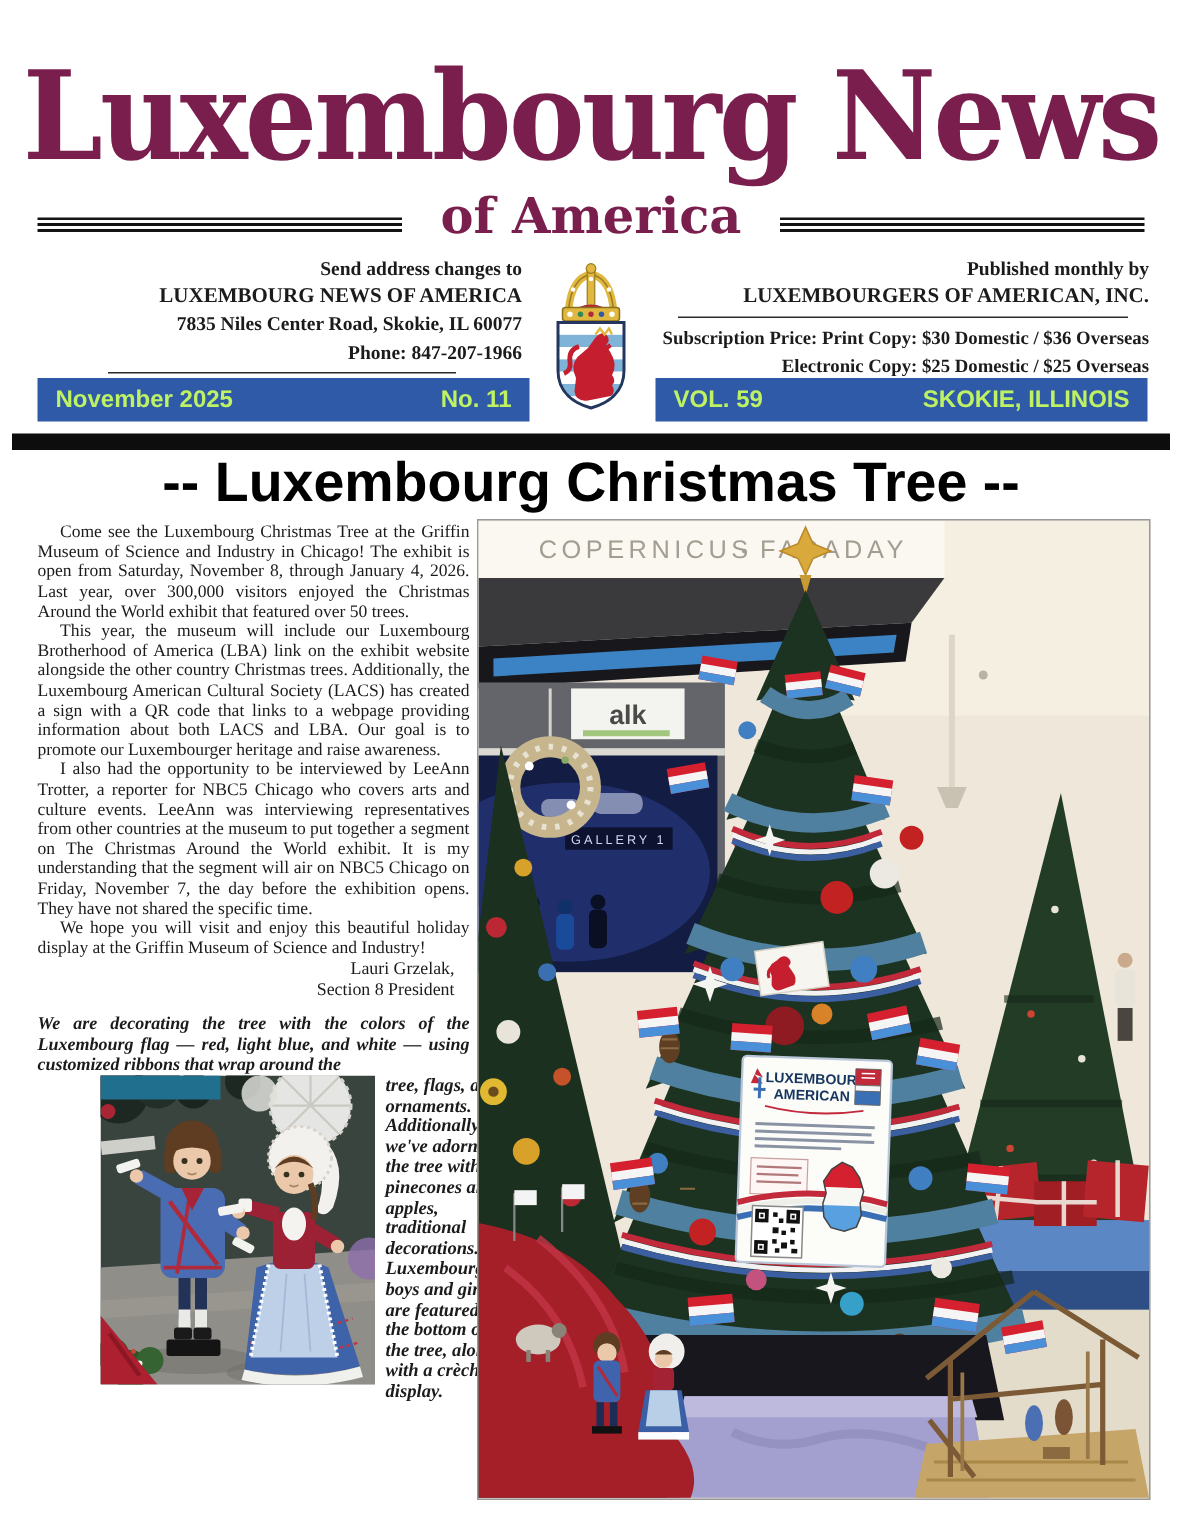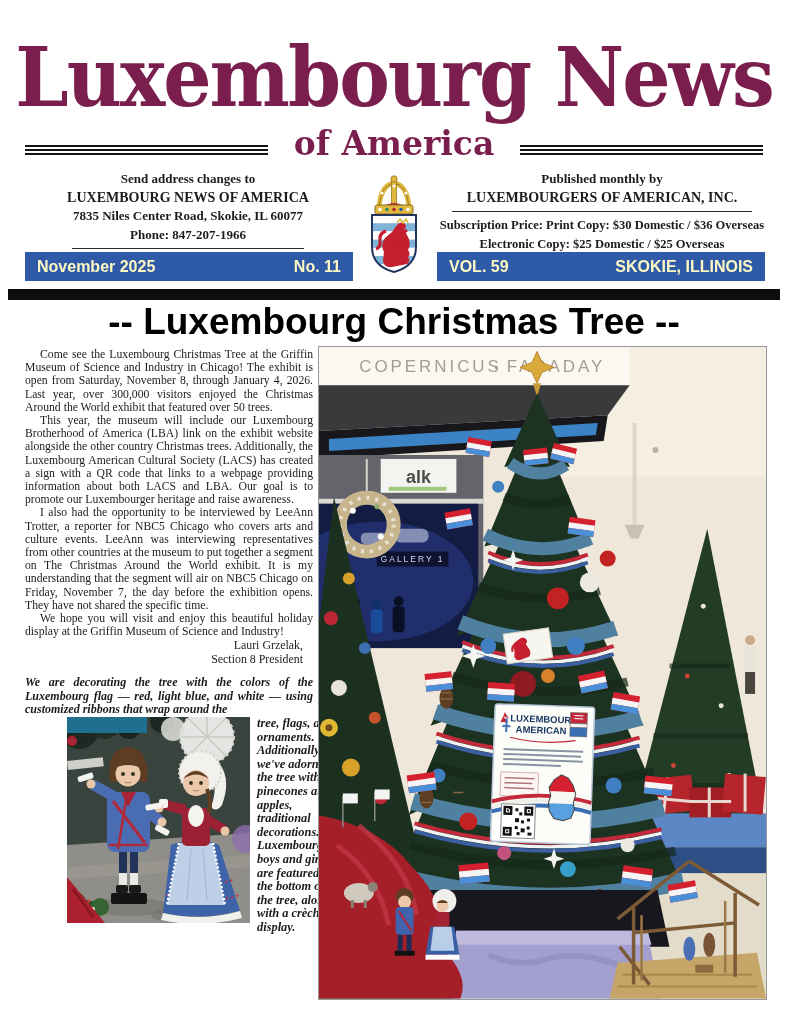--- a/index.html
+++ b/index.html
@@ -11,29 +11,29 @@
   .masthead-title{top:28px;left:0;width:788px;text-align:center;
     font-family:"DejaVu Serif",serif;font-weight:bold;font-size:76px;line-height:100px;
     color:#7a1e4e;letter-spacing:-2px;transform:scaleY(1.08);}
   .subtitle-row{top:126px;left:25px;width:738px;display:flex;align-items:flex-end;gap:12px;}
   .triple-line{flex:1;height:10px;margin-bottom:7px;
     background:repeating-linear-gradient(to bottom,#141414 0 2px,transparent 2px 4px);}
   .masthead-subtitle{font-family:"DejaVu Serif",serif;font-weight:bold;font-size:33px;
     color:#7a1e4e;padding:0 14px;line-height:36px;}
 
   
-  .infobox{font-weight:bold;font-size:13px;line-height:18.5px;text-align:center;}
+  .infobox{font-weight:bold;font-size:13px;line-height:18.5px;text-align:right;}
   .address-box{top:170px;left:28px;width:320px;}
   .publisher-box{top:170px;left:438px;width:328px;}
   .box-rule{border:none;border-top:1.5px solid #2a2a2a;margin:4px auto 4px auto;}
   .email-link{color:#1a3fc4;text-decoration:underline;font-weight:bold;}
   .sub-price{font-size:12.5px;}
 
   
-  .bar{top:252px;height:29px;background:#2e5aa7;color:#fef9c3;
+  .bar{top:252px;height:29px;background:#2e5aa7;color:#bef264;
     font-family:"Liberation Sans",sans-serif;font-weight:bold;font-size:16px;
     display:flex;justify-content:space-between;align-items:center;padding:0 12px;box-sizing:border-box;}
   .bar-left{left:25px;width:328px;}
   .bar-right{left:437px;width:328px;gap:18px;}
 
   .crest{top:171px;left:349px;width:90px;height:114px;z-index:5;}
 
   .black-bar{top:289px;left:8px;width:772px;height:11px;background:#0d0d0d;}
 
   .headline{top:299px;left:0;width:788px;text-align:center;

